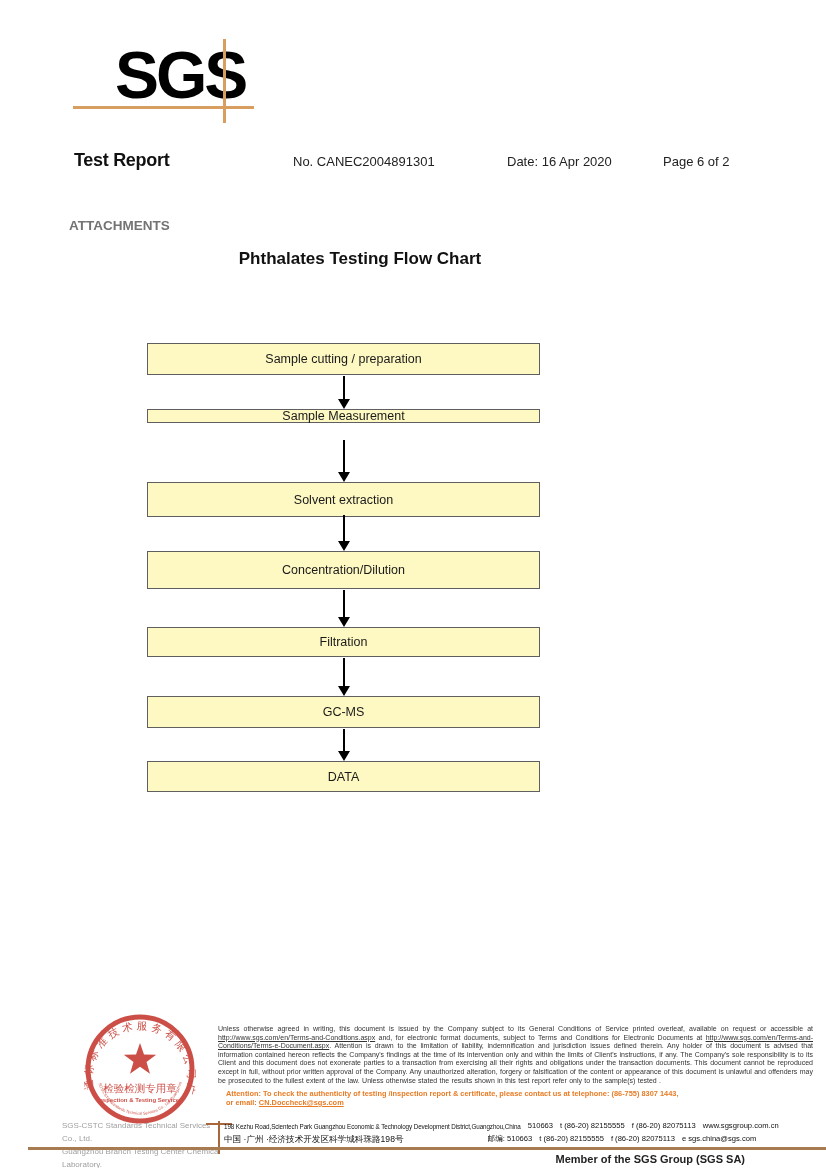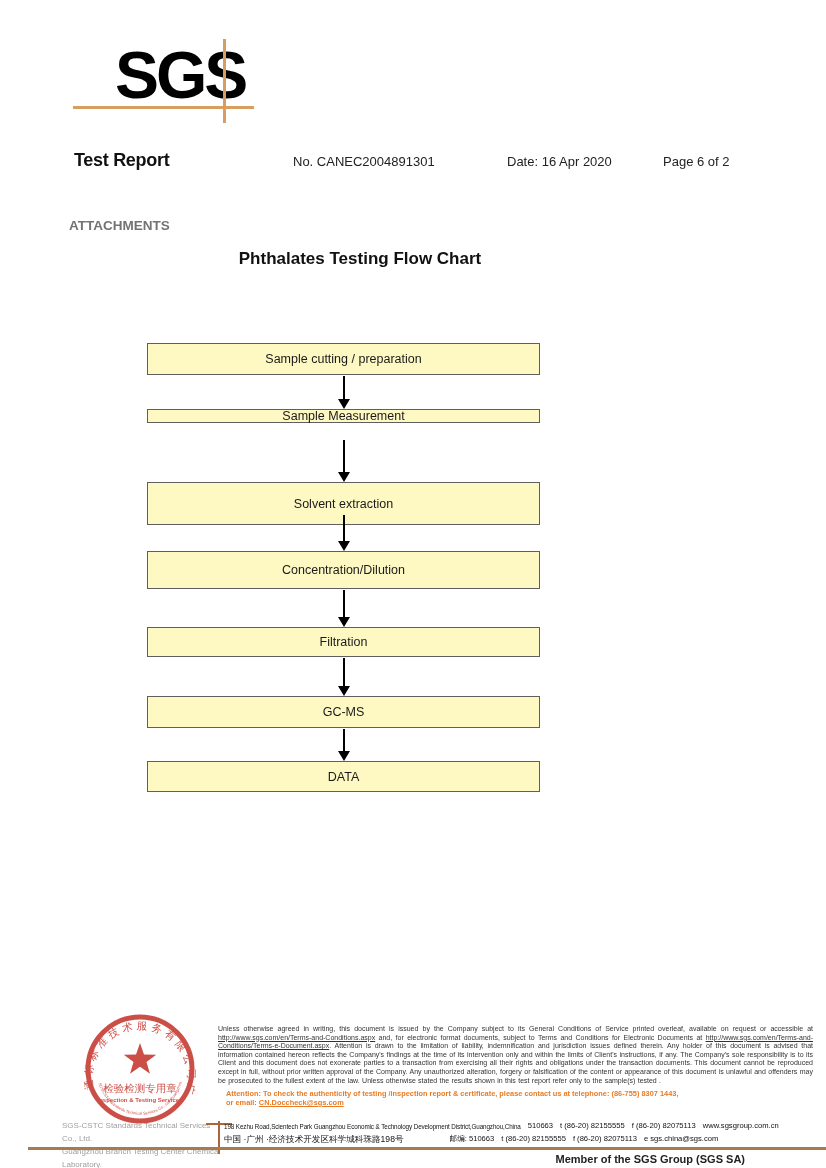--- a/index.html
+++ b/index.html
@@ -54,21 +54,21 @@
   .company-lines { position:absolute; left:62px; top:1119px; width:160px; font-size:8px; line-height:13px; color:#a0a0a0; }
 
   .addr-vline { position:absolute; left:218px; top:1121px; width:2px; height:33px; background:#a8663c; }
   .addr-hline { position:absolute; left:206px; top:1123px; width:26px; height:1.5px; background:#a8663c; }
 
   .addr-row1 { position:absolute; left:224px; top:1121px; width:590px; display:flex; align-items:flex-end; white-space:nowrap; color:#111; }
   .addr-row2 { position:absolute; left:224px; top:1134px; width:590px; display:flex; align-items:flex-start; white-space:nowrap; color:#111; }
   .addr-sm  { font-size:6.3px; letter-spacing:-0.1px; }
   .addr-md  { font-size:7.6px; margin-left:7px; }
   .addr-cn  { font-size:8.6px; }
-  .addr-gap { margin-left:46px; }
+  .addr-gap { margin-left:84px; }
 
   .bottom-rule { position:absolute; left:28px; top:1147px; width:798px; height:2.5px; background:#a87a4f; }
   .member { position:absolute; right:81px; top:1153px; font-size:11px; font-weight:700; color:#222; }
 
   .stamp { position:absolute; left:84px; top:1013px; width:112px; height:112px; opacity:0.88; }
 </style>
 </head>
 <body>
 
 <div class="page">
@@ -82,21 +82,21 @@
   <div class="hmeta" style="left:507px;">Date: 16 Apr 2020</div>
   <div class="hmeta" style="left:663px;">Page 6 of 2</div>
 
   <div class="attachments">ATTACHMENTS</div>
   <div class="chart-title">Phthalates Testing Flow Chart</div>
 
   <div class="flow-box" style="top:343px; height:32px;">Sample cutting / preparation</div>
   <div class="flow-arrow" style="top:376px; height:33px;"></div>
   <div class="flow-box" style="top:409px; height:14px;">Sample Measurement</div>
   <div class="flow-arrow" style="top:440px; height:42px;"></div>
-  <div class="flow-box" style="top:482px; height:43px;">Solvent extraction</div>
+  <div class="flow-box" style="top:482px; height:35px;">Solvent extraction</div>
   <div class="flow-arrow" style="top:515px; height:36px;"></div>
   <div class="flow-box" style="top:551px; height:38px;">Concentration/Dilution</div>
   <div class="flow-arrow" style="top:590px; height:37px;"></div>
   <div class="flow-box" style="top:627px; height:30px;">Filtration</div>
   <div class="flow-arrow" style="top:658px; height:38px;"></div>
   <div class="flow-box" style="top:696px; height:32px;">GC-MS</div>
   <div class="flow-arrow" style="top:729px; height:32px;"></div>
   <div class="flow-box" style="top:761px; height:31px;">DATA</div>
 
   <div class="disclaimer"><span>Unless otherwise agreed in writing, this document is issued by the Company subject to its General Conditions of Service printed overleaf, available on request or accessible at </span><span class="lnk">http://www.sgs.com/en/Terms-and-Conditions.aspx</span><span> and, for electronic format documents, subject to Terms and Conditions for Electronic Documents at </span><span class="lnk">http://www.sgs.com/en/Terms-and-Conditions/Terms-e-Document.aspx</span><span>. Attention is drawn to the limitation of liability, indemnification and jurisdiction issues defined therein. Any holder of this document is advised that information contained hereon reflects the Company's findings at the time of its intervention only and within the limits of Client's instructions, if any. The Company's sole responsibility is to its Client and this document does not exonerate parties to a transaction from exercising all their rights and obligations under the transaction documents. This document cannot be reproduced except in full, without prior written approval of the Company. Any unauthorized alteration, forgery or falsification of the content or appearance of this document is unlawful and offenders may be prosecuted to the fullest extent of the law. Unless otherwise stated the results shown in this test report refer only to the sample(s) tested .</span></div>

